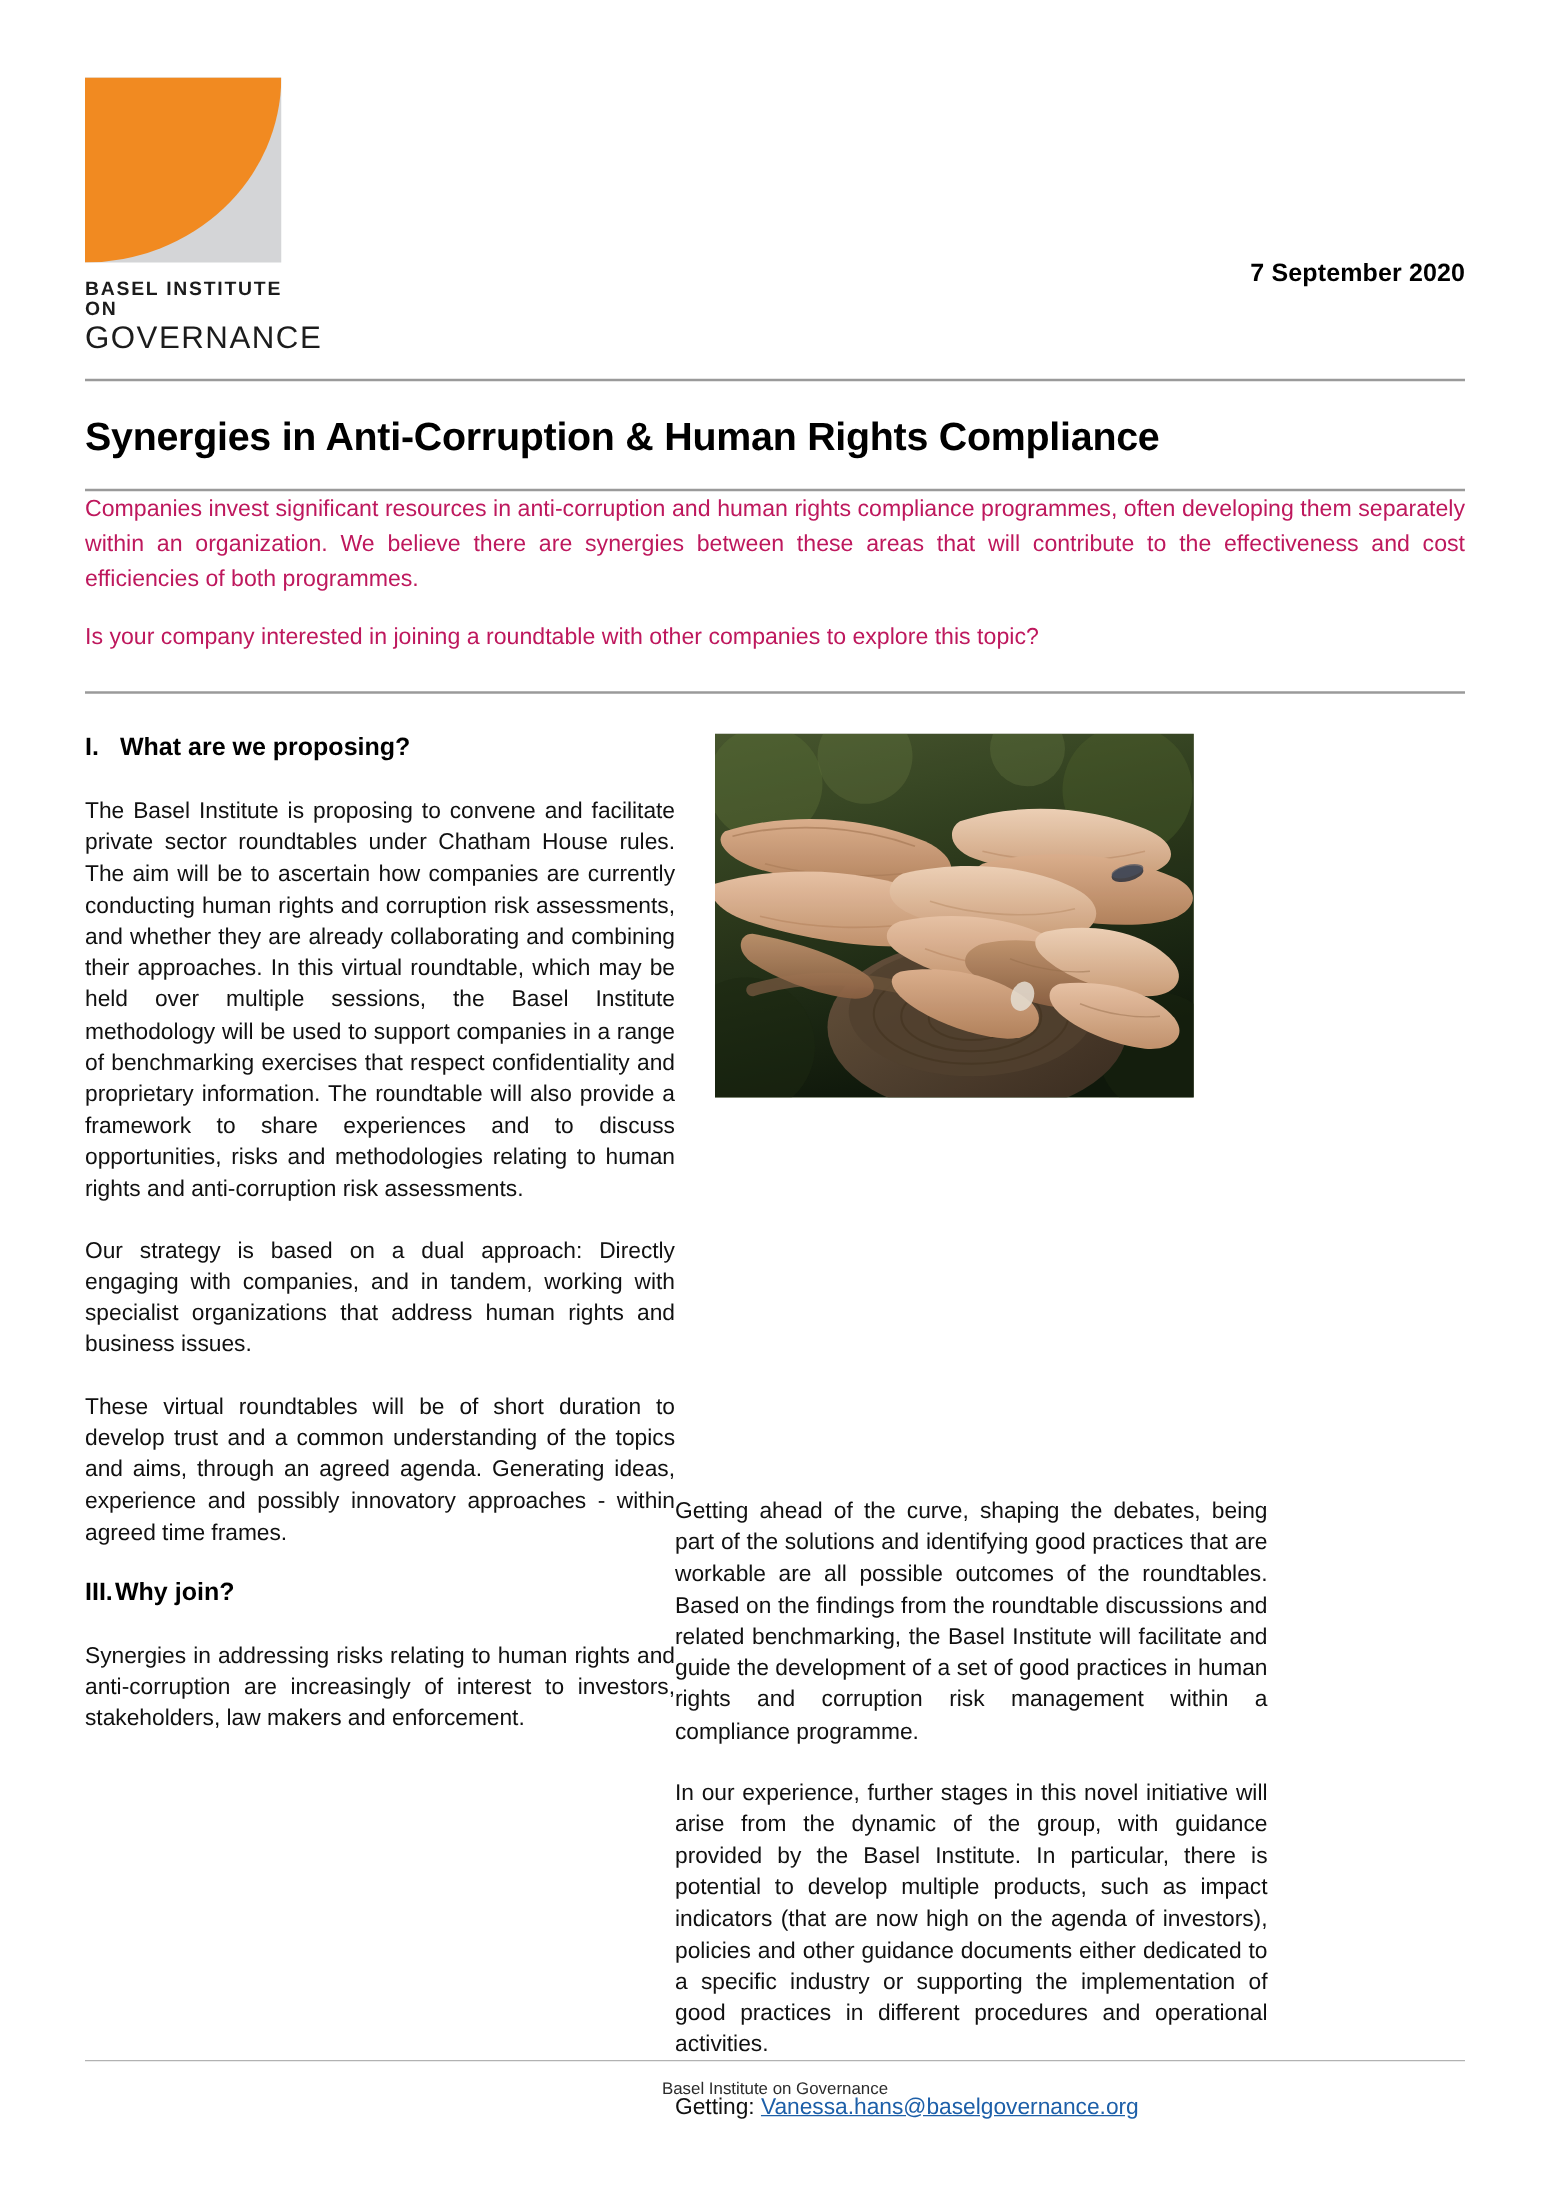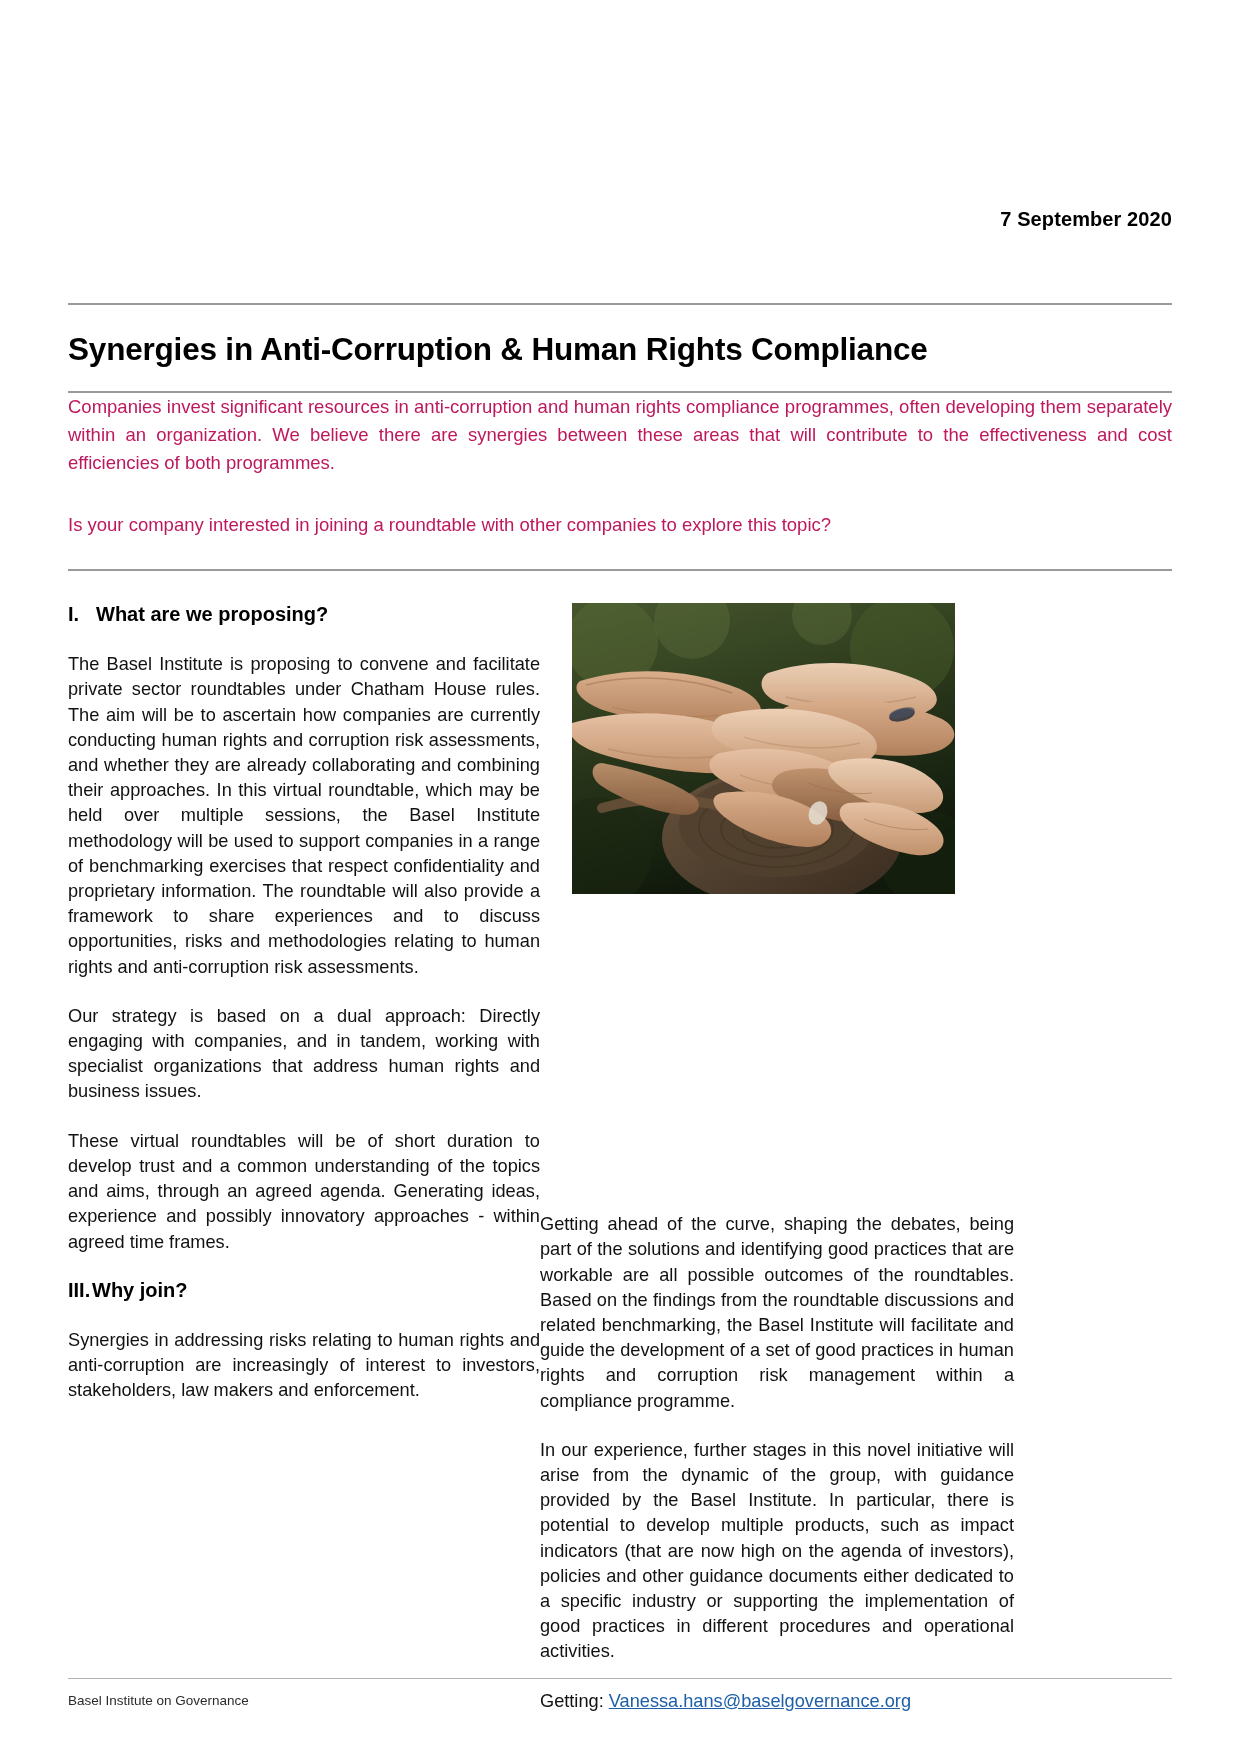--- a/index.html
+++ b/index.html
@@ -104,21 +104,21 @@
   }
 
   
   .intro {
     font-size: 18.5px;
     line-height: 1.52;
     text-align: justify;
     color: #be185d;
     margin: 0;
   }
-  .intro + .intro { margin-top: 34px; text-align: left; }
+  .intro + .intro { margin-top: 18px; text-align: left; }
 
   
   .columns {
     display: flex;
     margin-top: 32px;
   }
   .col-left  { width: 472px; flex: none; }
   .col-right { width: 474px; flex: none; }
 
   h2.section {
@@ -167,39 +167,47 @@
   .email-link {
     color: #1d5fa8;
     text-decoration: underline;
   }
 
   
   .footer {
     position: absolute;
     left: 68px;
     right: 68px;
-    bottom: 44px;
+    bottom: 74px;
+    text-align: center;
   }
   .footer .rule-foot {
     border-top: 1px solid #b2b2b2;
     margin-bottom: 12px;
   }
   .footer-text {
     font-size: 13.5px;
     line-height: 1.5;
     color: #2b2b2b;
   }
   .footer-text div { white-space: pre; }
 </style>
 </head>
 <body>
 
 <div class="page">
 
   <div class="header">
+    <div class="logo">
+      <div class="logo-mark"></div>
+      <div class="logo-text">
+        <span class="logo-line1">BASEL INSTITUTE ON</span>
+        <span class="logo-line2">GOVERNANCE</span>
+      </div>
+    </div>
     <div class="doc-date">7 September 2020</div>
   </div>
 
   <div class="rule rule-top"></div>
 
   <h1 class="doc-title">Synergies in Anti-Corruption &amp; Human Rights Compliance</h1>
 
   <div class="rule rule-mid"></div>
 
   <p class="intro">Companies invest significant resources in anti-corruption and human rights compliance programmes, often developing them separately within an organization. We believe there are synergies between these areas that will contribute to the effectiveness and cost efficiencies of both programmes.</p>

